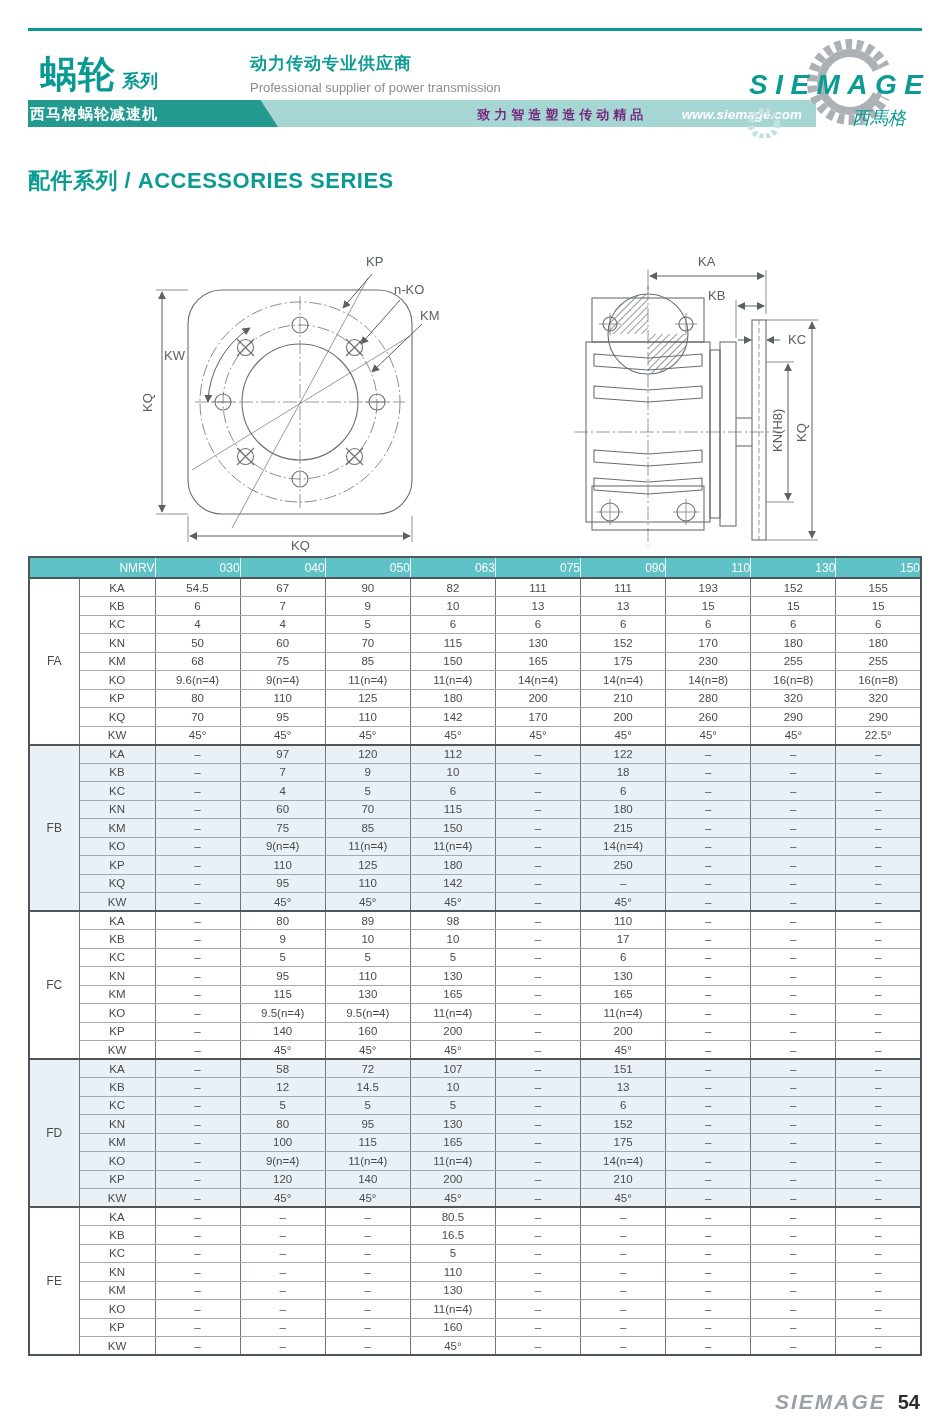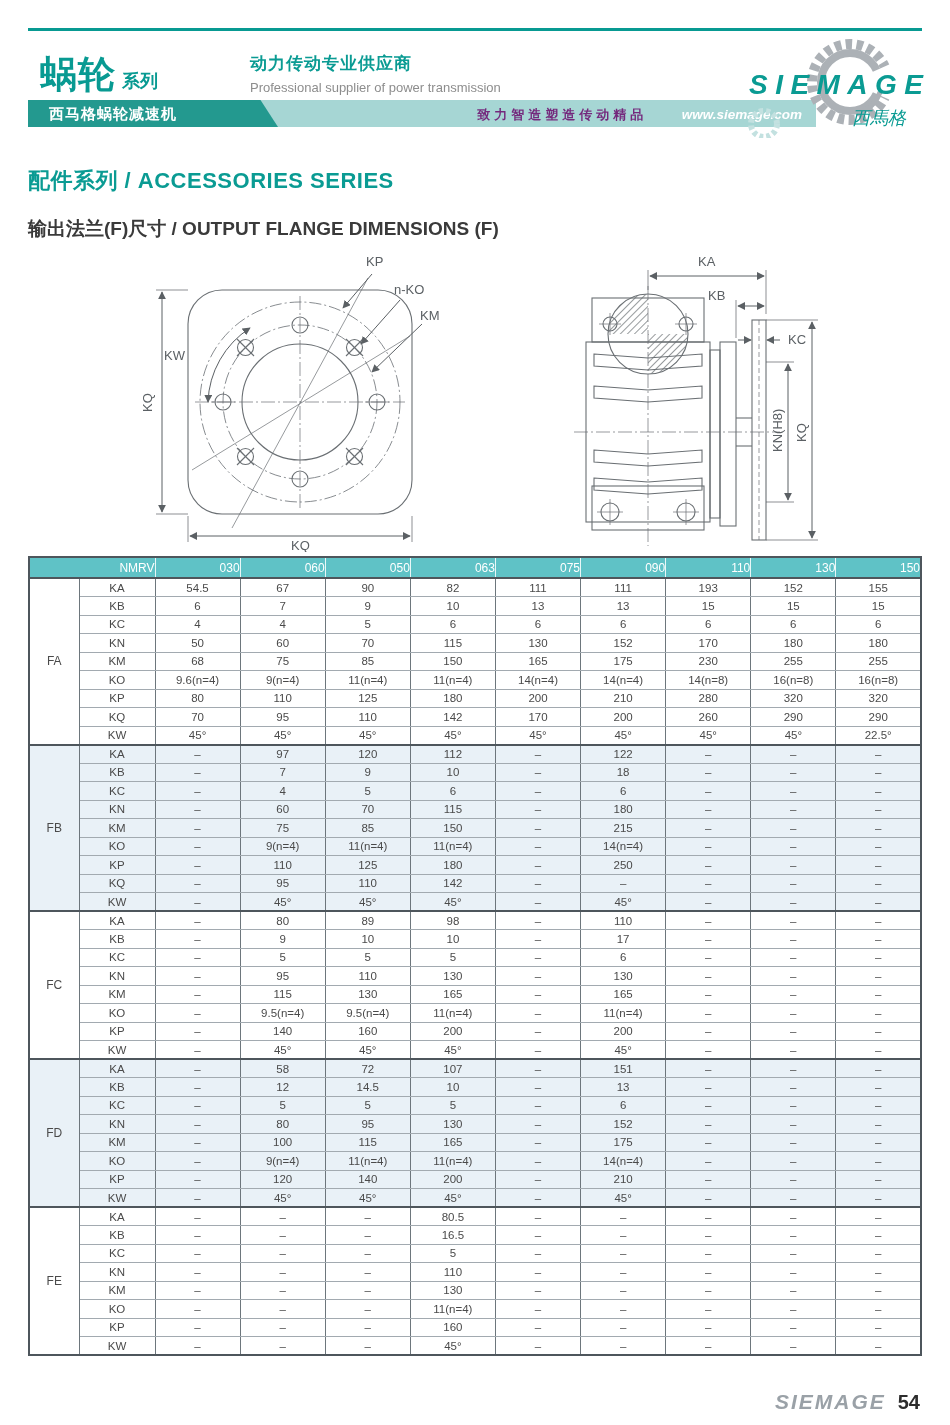--- a/index.html
+++ b/index.html
@@ -13,21 +13,21 @@
   .series { position:absolute; left:28px; top:50px; color:#089a92; white-space:nowrap;margin-left:12px; }
   .series .big { font-size:37px; font-weight:bold; letter-spacing:1px; }
   .series .small { font-size:18px; font-weight:bold; margin-left:6px; }
   .supplier { position:absolute; left:250px; top:52px; }
   .supplier .cn { font-size:17px; font-weight:bold; color:#0a9b93; letter-spacing:1px; }
   .supplier .en { font-size:13px; color:#8d8d8d; margin-top:5px; }
   .band { position:absolute; left:28px; top:100px; width:788px; height:27px; background:#a6d6d4; }
   .band-dark {
     position:absolute; left:0; top:0; width:250px; height:27px; background:#23998f;
     clip-path:polygon(0 0, 93% 0, 100% 100%, 0 100%);
-    color:#fff; font-weight:bold; font-size:15px; line-height:27px; padding-left:21px; letter-spacing:1px;
+    color:#fff; font-weight:bold; font-size:15px; line-height:27px; padding-left:2px; letter-spacing:1px;
   }
   .band-right { position:absolute; right:14px; top:0; line-height:27px; white-space:nowrap; }
   .band-slogan { color:#701a75; font-size:13px; font-weight:bold; letter-spacing:4px; opacity:.92; }
   .band-url { color:#ffffff; font-size:13.5px; font-weight:bold; font-style:italic; margin-left:30px; }
   .logo { position:absolute; right:24px; top:34px; width:178px; height:104px; }
   
   .title-section { position:absolute; left:28px; top:166px; font-size:22px; font-weight:bold; color:#0a9b93; letter-spacing:.5px; }
   .title-sub { position:absolute; left:28px; top:216px; font-size:19px; font-weight:bold; color:#3a3a3a; }
   
   .diagrams { position:absolute; left:28px; top:250px; width:894px; height:302px; display:flex; }
@@ -88,21 +88,20 @@
       <circle cx="102" cy="48" r="29" fill="none" stroke="#acb1b6" stroke-width="8"></circle>
       <path d="M102,48 L178,14 L178,82 Z" fill="#ffffff"></path>
       <path d="M132,58 A33,33 0 0 1 108,80" fill="none" stroke="#acb1b6" stroke-width="5"></path>
       <circle cx="16" cy="90" r="13" fill="none" stroke="#c3e1e0" stroke-width="6" stroke-dasharray="4 3"></circle>
       <text x="1" y="60" textLength="174" font-size="28" font-weight="bold" font-style="italic" fill="#0a9b93" font-family="Liberation Sans, sans-serif">SIEMAGE</text>
       <text x="104" y="90" font-size="18" fill="#0a9b93" font-family="Liberation Serif, serif" font-style="italic">西馬格</text>
     </svg>
   </div>
 
   <div class="title-section">配件系列 / ACCESSORIES SERIES</div>
-  <div class="title-sub">输出法兰(F)尺寸 / OUTPUT FLANGE DIMENSIONS (F)</div>
 
   <div class="diagrams">
 
     <svg class="diag-left" viewBox="0 0 360 302" width="360" height="302">
       <defs>
         <marker id="arr" viewBox="0 0 10 10" refX="9" refY="5" markerWidth="8" markerHeight="8" orient="auto-start-reverse">
           <path d="M0,0 L10,5 L0,10 z" fill="#5b6064"></path>
         </marker>
       </defs>
       <g stroke="#6a6f73" fill="none" stroke-width="1.1">
@@ -244,21 +243,21 @@
         <col>
         <col>
         <col>
         <col>
         <col>
       </colgroup>
       <thead>
         <tr>
           <th colspan="2">NMRV</th>
           <th>030</th>
-          <th>060</th>
+          <th>040</th>
           <th>050</th>
           <th>063</th>
           <th>075</th>
           <th>090</th>
           <th>110</th>
           <th>130</th>
           <th>150</th>
         </tr>
       </thead>
       <tbody>

